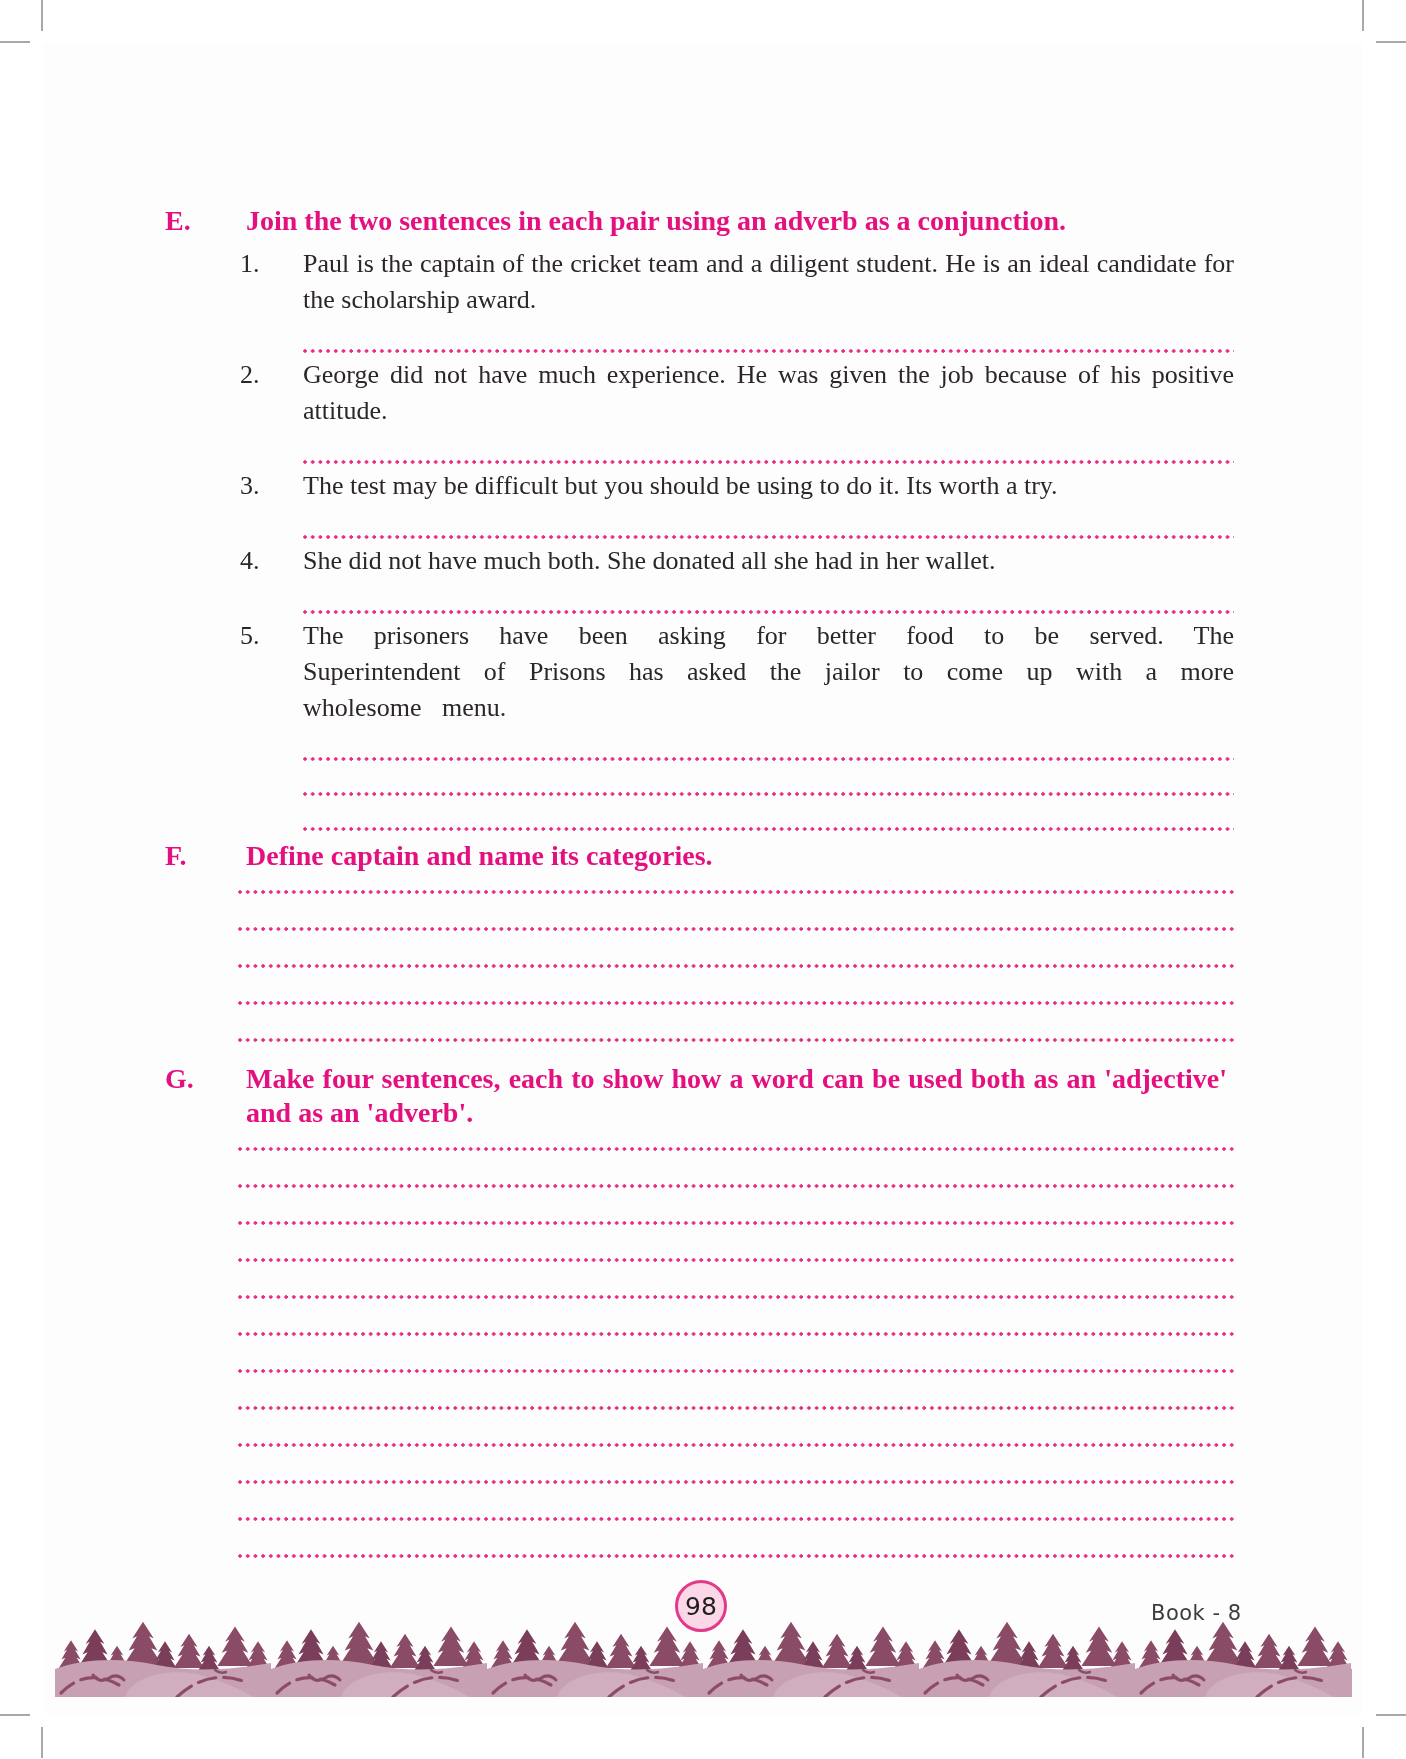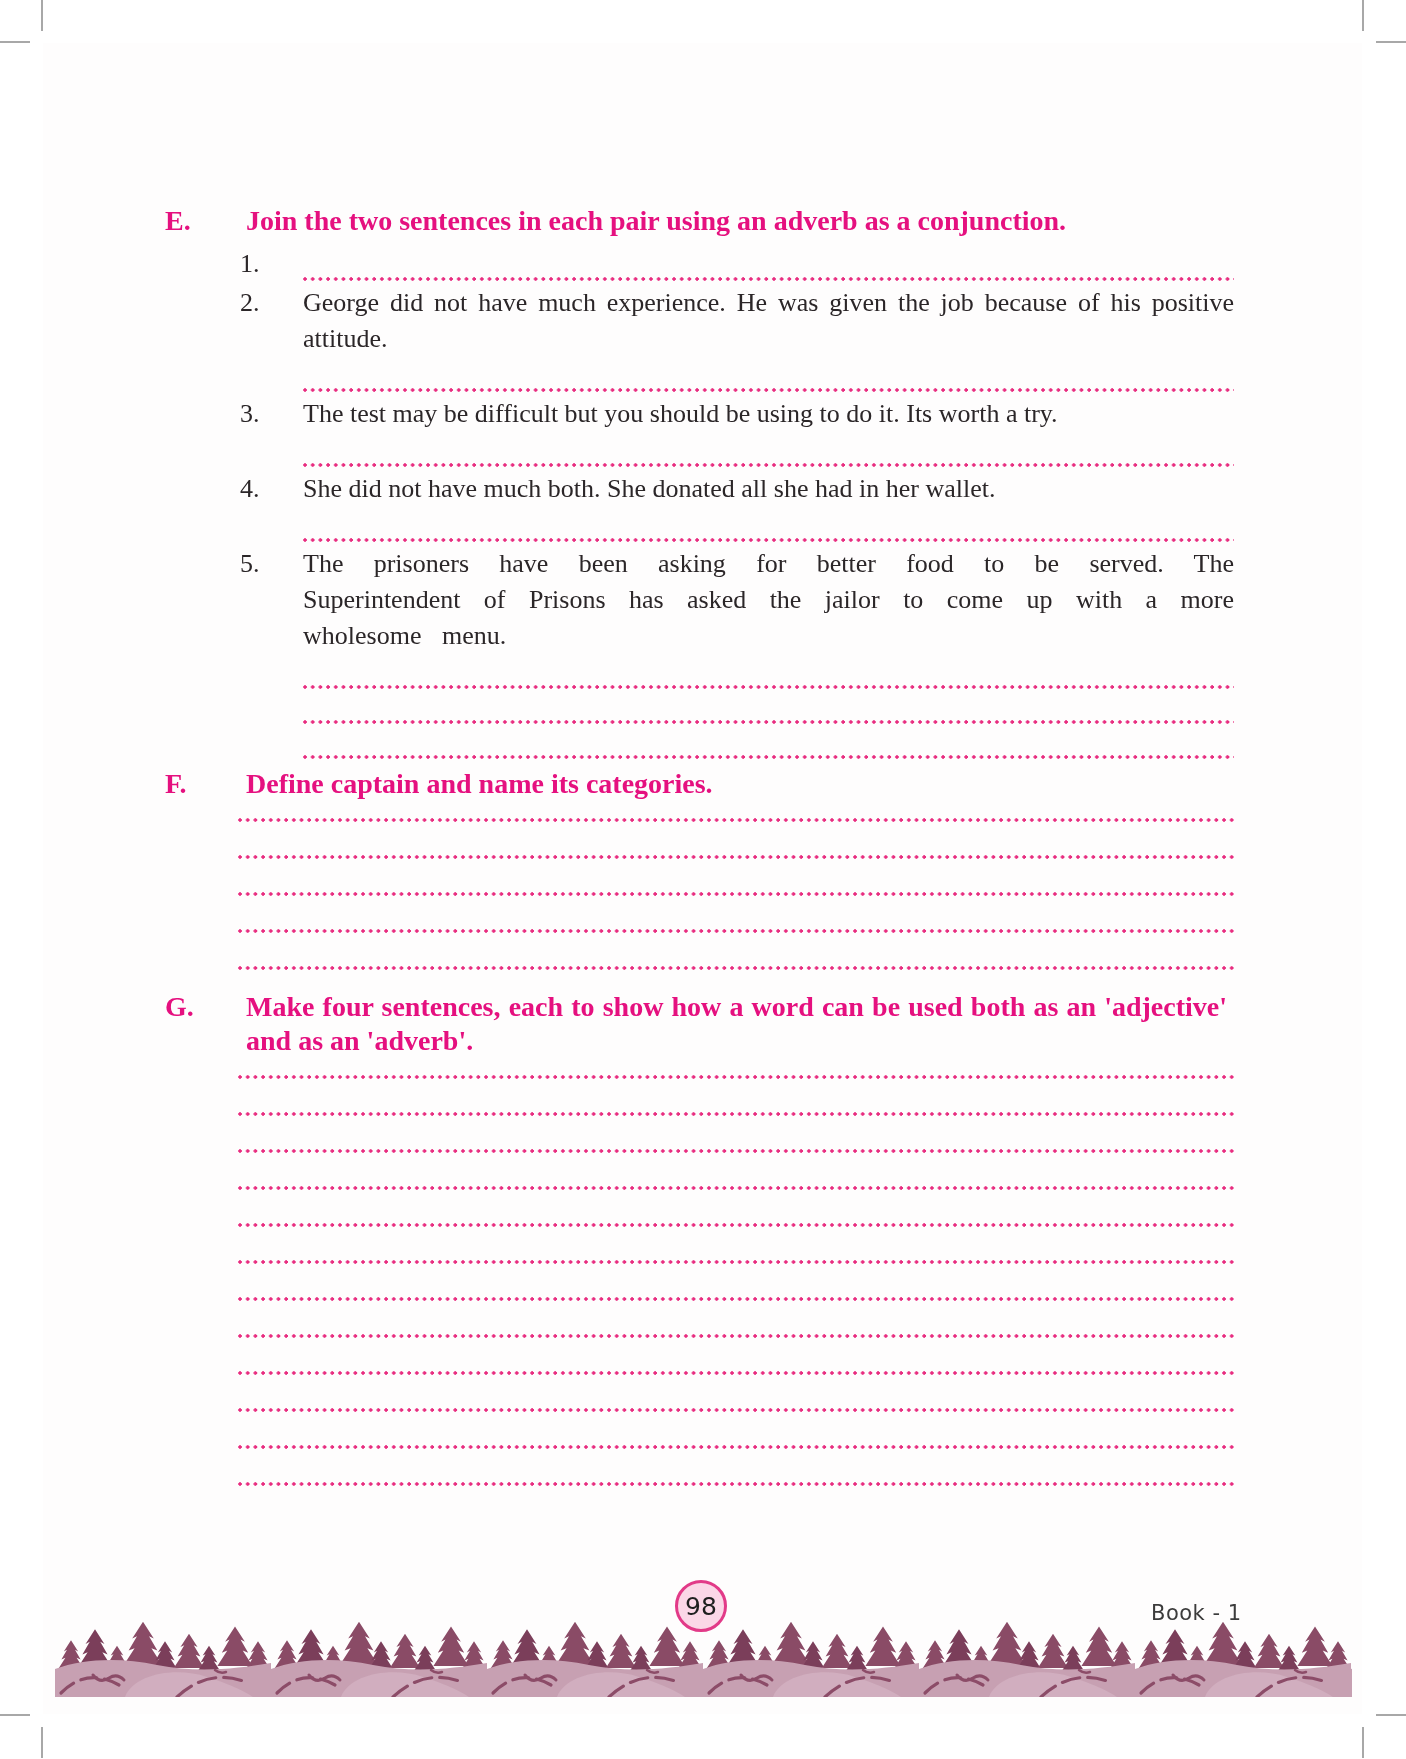--- a/index.html
+++ b/index.html
@@ -73,20 +73,21 @@
   <div class="content">
     <div id="sections">
   <section class="section">
     <div class="sec-head">
       <span class="letter">E.</span>
       <h2 class="heading">Join the two sentences in each pair using an adverb as a conjunction.</h2>
     </div>
     <div class="items">
   <div class="item">
     <span class="inum">1.</span>
+    <p class="itext">Paul is the captain of the cricket team and a diligent student. He is an ideal candidate for the scholarship award.</p>
     <div class="answers">
   <div class="ans-line"></div>
 </div>
   </div>
 
   <div class="item">
     <span class="inum">2.</span>
     <p class="itext">George did not have much experience. He was given the job because of his positive attitude.</p>
     <div class="answers">
   <div class="ans-line"></div>
@@ -175,21 +176,21 @@
   <div class="ans-line"></div>
 </div>
   </section>
 </div>
   </div>
 
   <div class="page-number-circle">
     <span>98</span>
   </div>
 
-  <div class="book-label">Book - 1</div>
+  <div class="book-label">Book - 8</div>
 
   <svg class="footer-art" width="1297" height="84" viewBox="0 0 1297 84">
     <defs>
       <path id="tr" d="M0,-36 L9,-22 L5,-24 L12,-12 L7,-14 L16,0 L-16,0 L-7,-14 L-12,-12 L-5,-24 L-9,-22 Z"></path>
       <pattern id="ft" width="216" height="84" patternUnits="userSpaceOnUse">
         <use href="#tr" transform="translate(16,56) scale(0.8)" fill="var(--tree)"></use>
         <use href="#tr" transform="translate(40,54) scale(1.05)" fill="var(--tree-dark)"></use>
         <use href="#tr" transform="translate(62,58) scale(0.7)" fill="var(--tree)"></use>
         <use href="#tr" transform="translate(88,52) scale(1.2)" fill="var(--tree)"></use>
         <use href="#tr" transform="translate(110,57) scale(0.8)" fill="var(--tree-dark)"></use>

